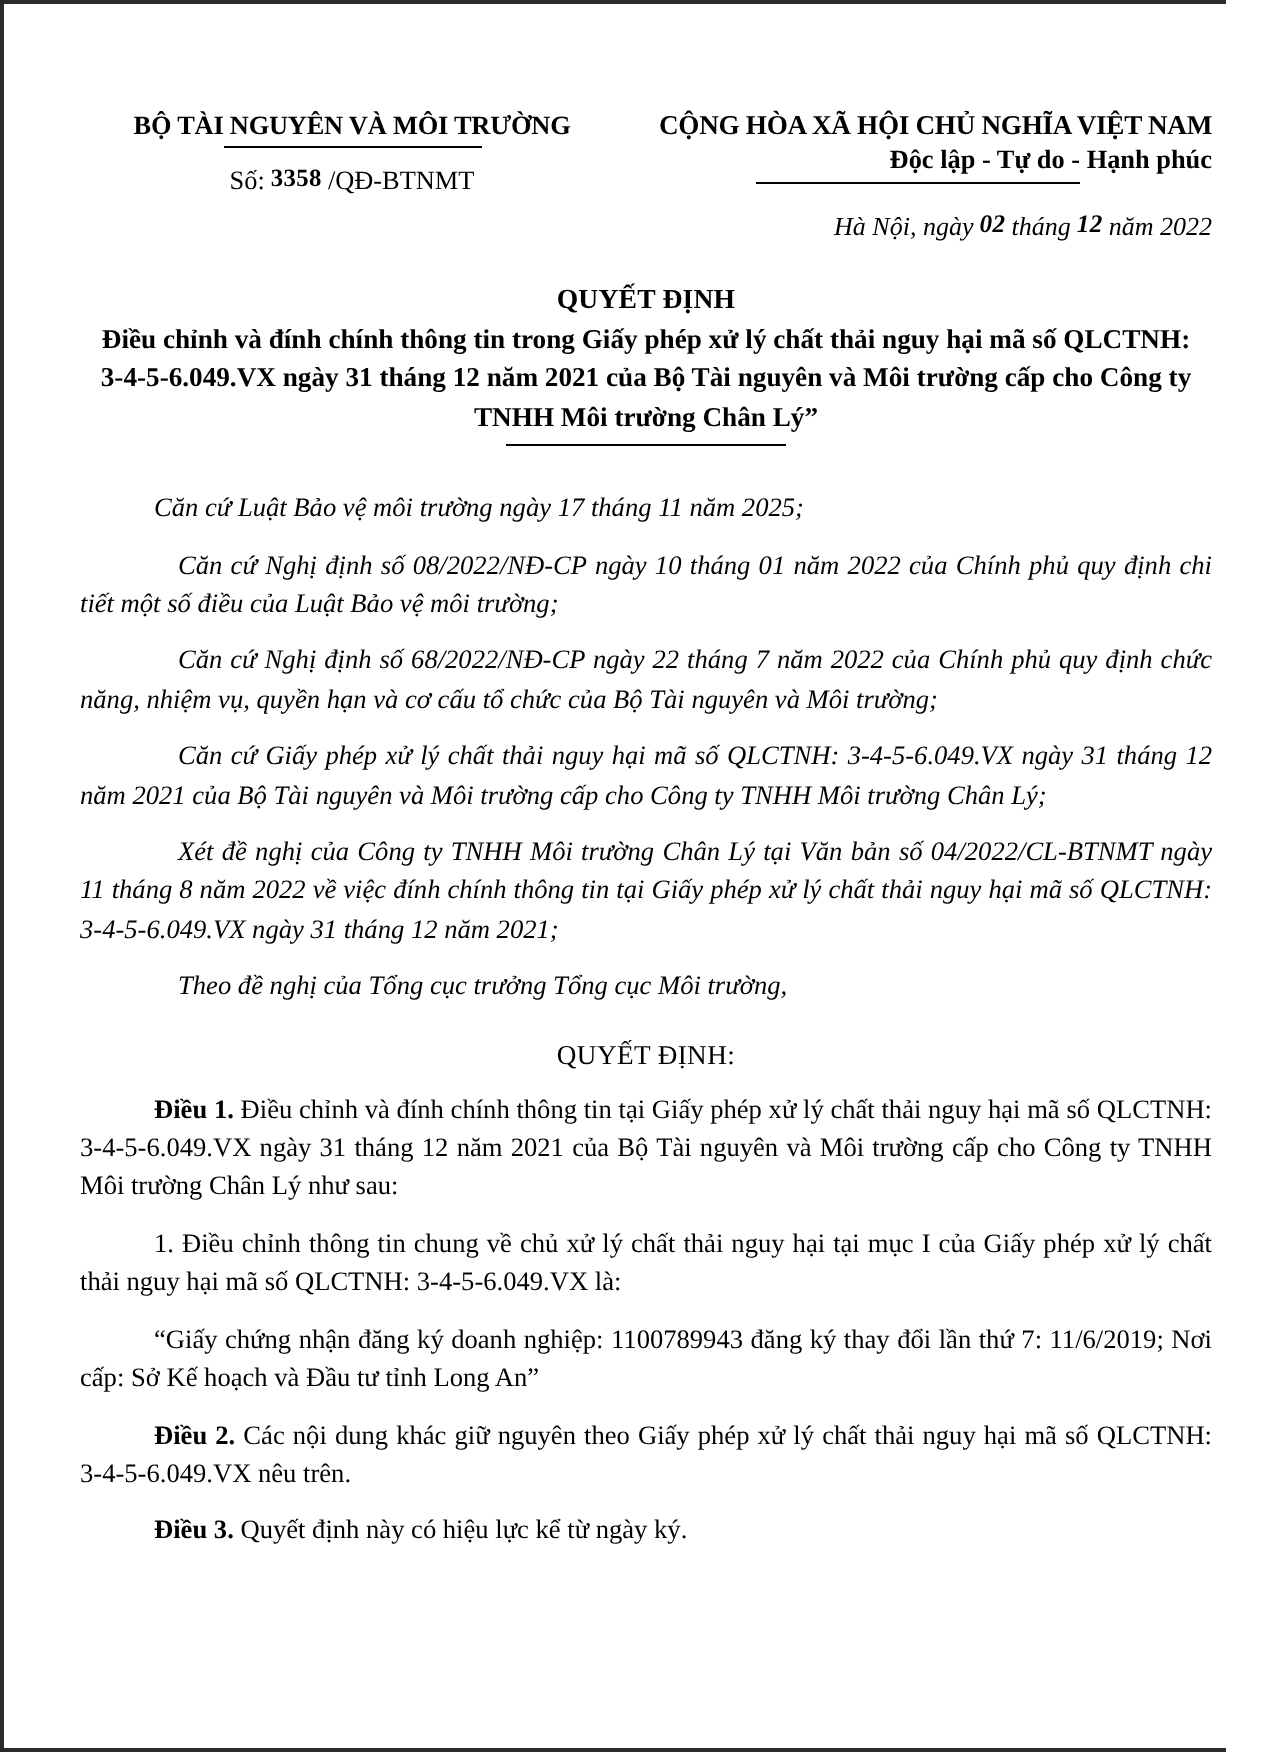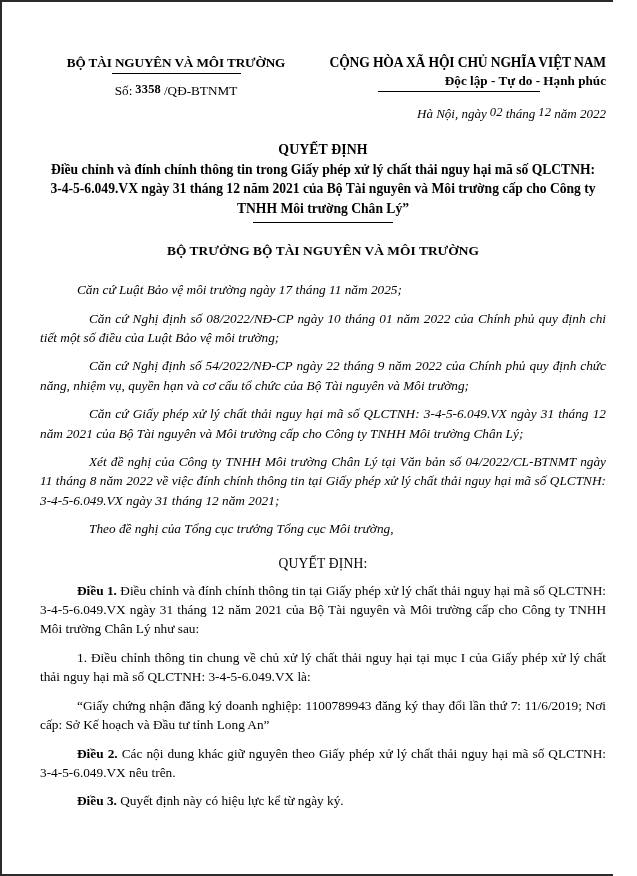--- a/index.html
+++ b/index.html
@@ -96,21 +96,21 @@
     margin: 2px auto 0 auto;
   }
   .place-date {
     font-size: 13px;
     font-style: italic;
     margin-top: 13px;
     white-space: nowrap;
   }
   .place-date .fill-val {
     font-style: italic;
-    font-weight: normal;
+    font-weight: bold;
     font-size: 12.6px;
   }
 
   
   .title-block {
     text-align: center;
     margin-top: 20px;
   }
   .title-main {
     font-size: 13.8px;
@@ -197,27 +197,26 @@
       </div>
 
     </div>
 
     <div class="title-block">
       <div class="title-main">QUYẾT ĐỊNH</div>
       <div class="title-sub">Điều chỉnh và đính chính thông tin trong Giấy phép xử lý chất thải nguy hại mã số QLCTNH: 3-4-5-6.049.VX ngày 31 tháng 12 năm 2021 của Bộ Tài nguyên và Môi trường cấp cho Công ty TNHH Môi trường Chân Lý”</div>
       <div class="rule-under-title"></div>
     </div>
 
-    <div class="authority">BỘ TRƯỞNG BỘ TÀI NGUYÊN VÀ MÔI TRƯỜNG</div>
 
     <div class="body-text">
 
       <p class="para italic">Căn cứ Luật Bảo vệ môi trường ngày 17 tháng 11 năm 2025;</p>
       <p class="para italic indent-big">Căn cứ Nghị định số 08/2022/NĐ-CP ngày 10 tháng 01 năm 2022 của Chính phủ quy định chi tiết một số điều của Luật Bảo vệ môi trường;</p>
-      <p class="para italic indent-big">Căn cứ Nghị định số 54/2022/NĐ-CP ngày 22 tháng 9 năm 2022 của Chính phủ quy định chức năng, nhiệm vụ, quyền hạn và cơ cấu tổ chức của Bộ Tài nguyên và Môi trường;</p>
+      <p class="para italic indent-big">Căn cứ Nghị định số 68/2022/NĐ-CP ngày 22 tháng 7 năm 2022 của Chính phủ quy định chức năng, nhiệm vụ, quyền hạn và cơ cấu tổ chức của Bộ Tài nguyên và Môi trường;</p>
       <p class="para italic indent-big">Căn cứ Giấy phép xử lý chất thải nguy hại mã số QLCTNH: 3-4-5-6.049.VX ngày 31 tháng 12 năm 2021 của Bộ Tài nguyên và Môi trường cấp cho Công ty TNHH Môi trường Chân Lý;</p>
       <p class="para italic indent-big">Xét đề nghị của Công ty TNHH Môi trường Chân Lý tại Văn bản số 04/2022/CL-BTNMT ngày 11 tháng 8 năm 2022 về việc đính chính thông tin tại Giấy phép xử lý chất thải nguy hại mã số QLCTNH: 3-4-5-6.049.VX ngày 31 tháng 12 năm 2021;</p>
       <p class="para italic indent-big">Theo đề nghị của Tổng cục trưởng Tổng cục Môi trường,</p>
 
       <div class="decision-head">QUYẾT ĐỊNH:</div>
 
       <p class="para"><span class="art-label">Điều 1.</span><span> Điều chỉnh và đính chính thông tin tại Giấy phép xử lý chất thải nguy hại mã số QLCTNH: 3-4-5-6.049.VX ngày 31 tháng 12 năm 2021 của Bộ Tài nguyên và Môi trường cấp cho Công ty TNHH Môi trường Chân Lý như sau:</span></p>
 
       <p class="para">1. Điều chỉnh thông tin chung về chủ xử lý chất thải nguy hại tại mục I của Giấy phép xử lý chất thải nguy hại mã số QLCTNH: 3-4-5-6.049.VX là:</p>
       <p class="para quoted">“Giấy chứng nhận đăng ký doanh nghiệp: 1100789943 đăng ký thay đổi lần thứ 7: 11/6/2019; Nơi cấp: Sở Kế hoạch và Đầu tư tỉnh Long An”</p>

